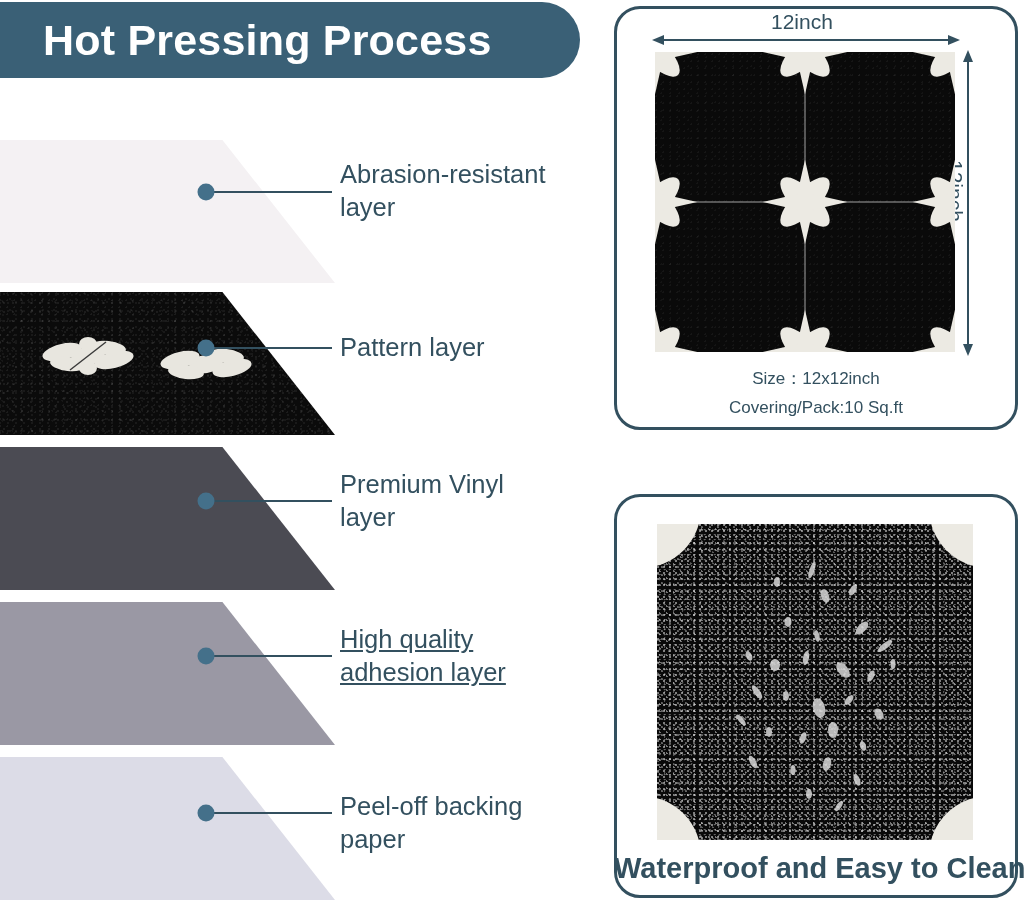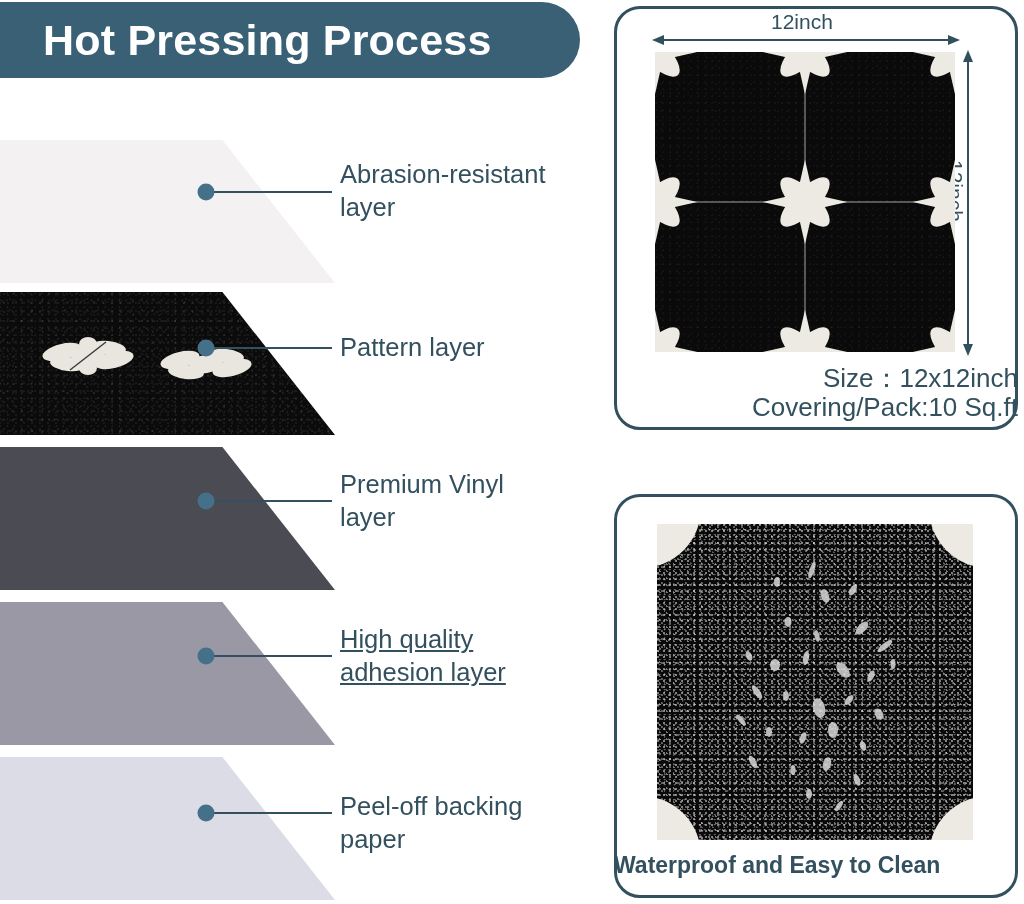--- a/index.html
+++ b/index.html
@@ -165,22 +165,22 @@
     position: absolute;
     transform: translate(-50%, -50%);
   }
 
   
   #size-caption {
     position: absolute;
     left: 614px;
     top: 364px;
     width: 404px;
-    text-align: right;
-    font-size: 26px;
+    text-align: center;
+    font-size: 17px;
     line-height: 29px;
     color: #33505f;
     white-space: pre-line;
   }
 
   
   #water-photo {
     position: absolute;
     left: 657px;
     top: 524px;
@@ -205,21 +205,22 @@
     position: absolute;
     width: 74px;
     height: 74px;
     background: #eceae3;
   }
   #water-caption {
     position: absolute;
     left: 614px;
     top: 852px;
     width: 356px;
-    font-size: 23px;
+    text-align: center;
+    font-size: 29px;
     color: #33505f;
     font-weight: bold;
     white-space: nowrap;
   }
 </style>
 </head>
 <body>
 
 <div id="title-banner">
   <div id="title-text">Hot Pressing Process</div>

